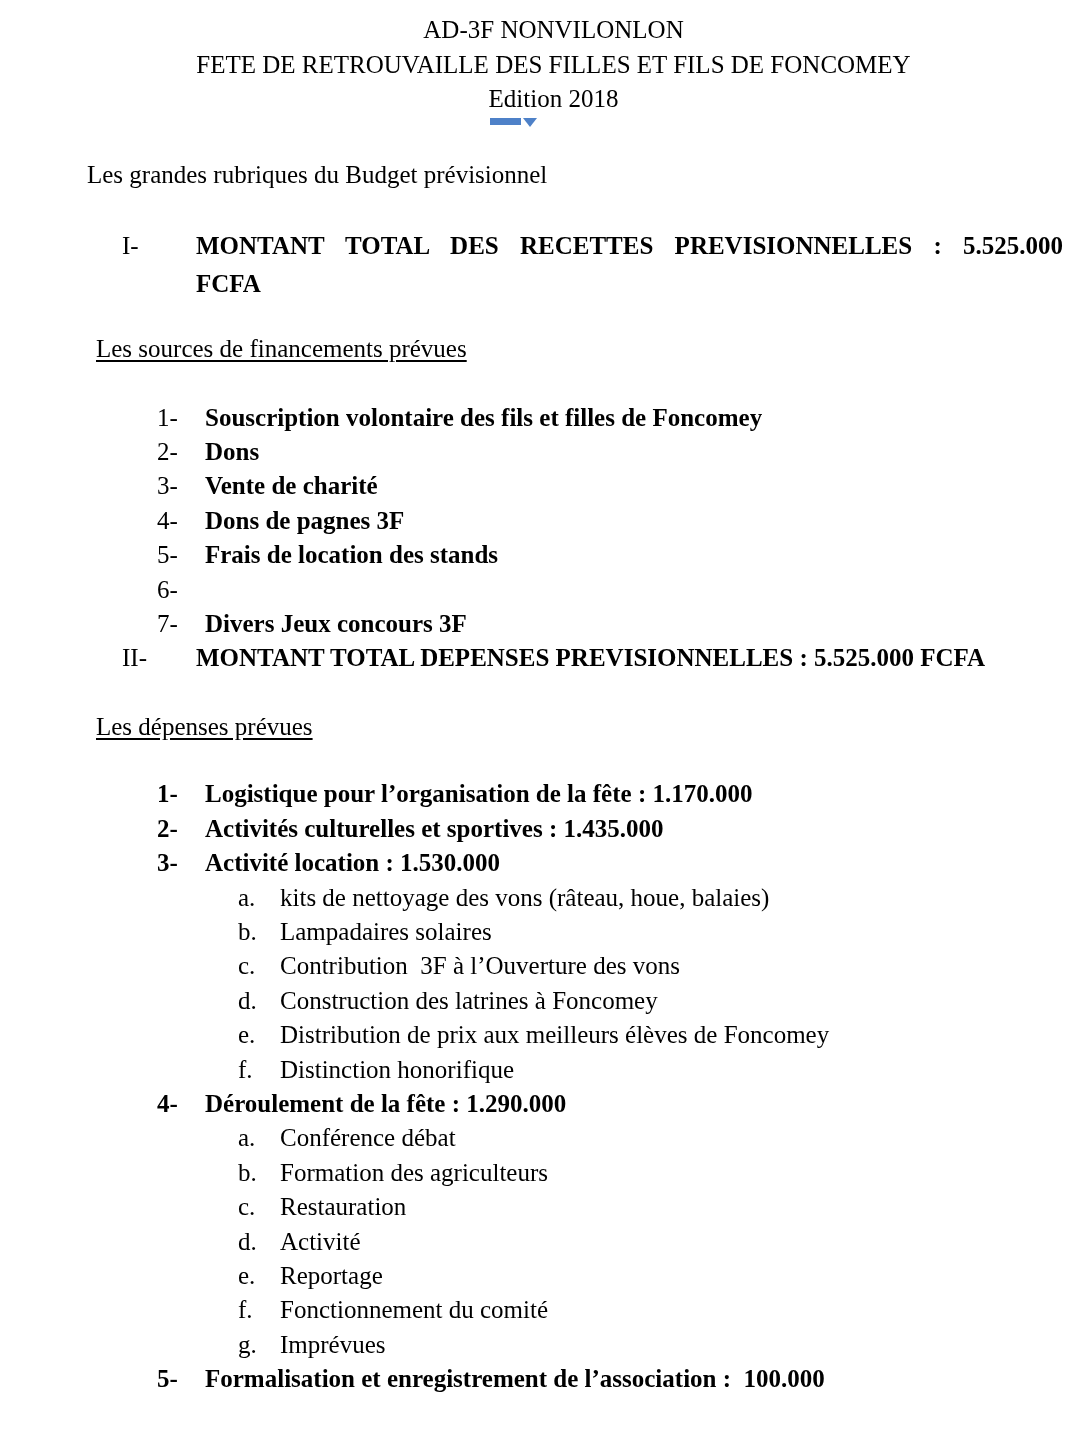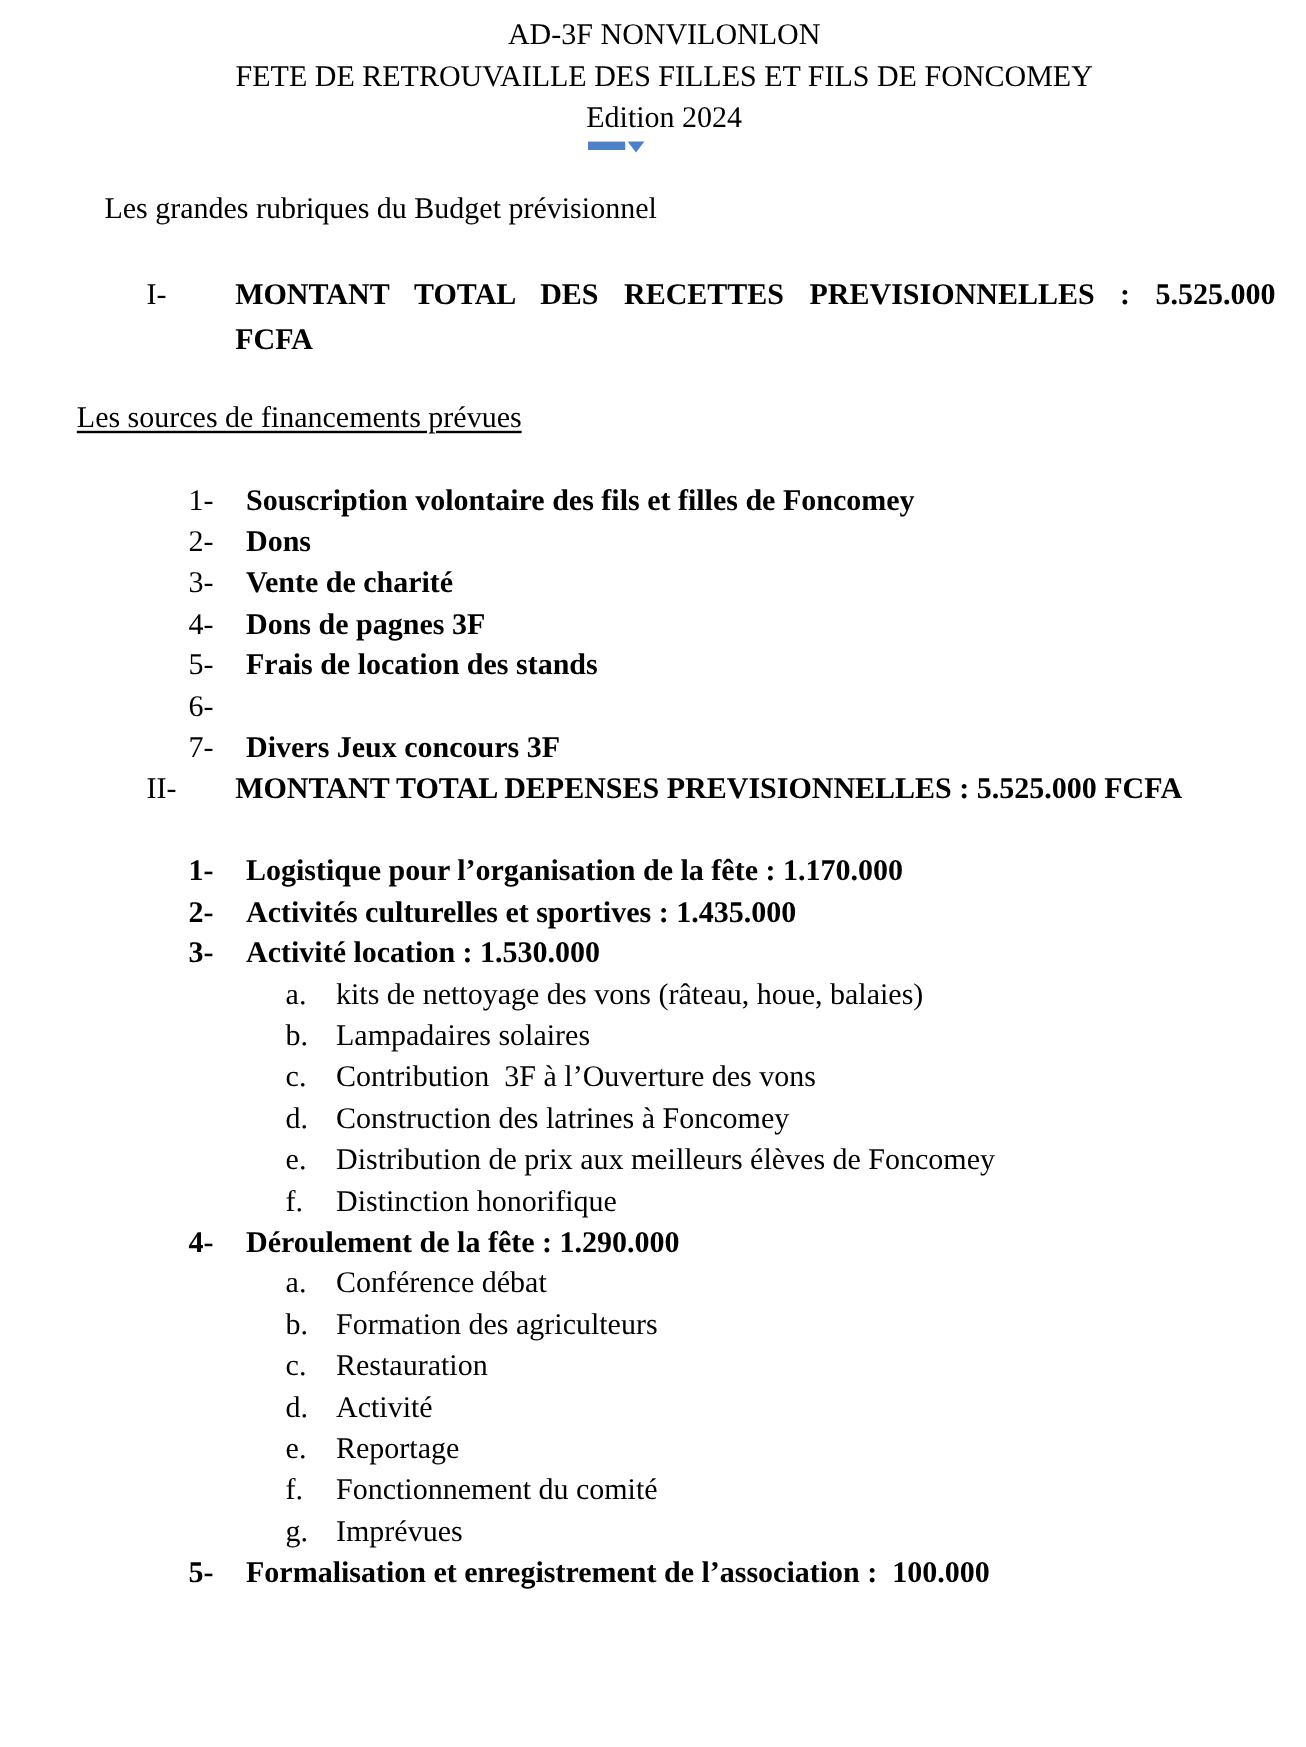--- a/index.html
+++ b/index.html
@@ -17,21 +17,21 @@
   .ac-bar{display:inline-block;width:31px;height:7px;background:#4e81c8;}
   .ac-tri{display:inline-block;width:0;height:0;margin-left:2px;margin-top:0px;
           border-left:7px solid transparent;border-right:7px solid transparent;border-top:9px solid #4e81c8;}
   .intro{margin:42px 0 0 87px;line-height:32px;}
   .sec-heading{display:flex;margin-left:122px;line-height:38px;}
   .sec-heading .marker{flex:0 0 74px;font-weight:normal;}
   .sec-heading .htext{width:867px;font-weight:bold;}
   .jline{display:block;text-align:justify;text-align-last:justify;}
   .nline{display:block;}
   .sec2-heading{line-height:34px;}
-  .sub-underlined{margin-left:64px;line-height:32px;text-decoration:underline;text-underline-offset:3px;}
+  .sub-underlined{margin-left:96px;line-height:32px;text-decoration:underline;text-underline-offset:3px;}
   .sub1{margin-top:30px;}
   .sub2{margin-top:36px;}
   .list{margin-top:36px;}
   .list2{margin-top:34px;}
   .li{display:flex;line-height:34.4px;}
   .li .num{flex:0 0 48px;margin-left:157px;}
   .li .txt{white-space:pre-wrap;}
   .bold{font-weight:bold;}
   .sli{display:flex;line-height:34.4px;}
   .sli .num{flex:0 0 42px;margin-left:238px;}
@@ -40,21 +40,21 @@
 </head>
 <body>
 
 <div class="page">
 
   <div class="title-block">
     <div>AD-3F NONVILONLON</div>
     <div>FETE DE RETROUVAILLE DES FILLES ET FILS DE FONCOMEY</div>
     <div>
       <span class="edition-wrap">
-        <span>Edition 2024</span>
+        <span>Edition 2018</span>
         <span class="ac-widget">
           <span class="ac-bar" style="background: rgb(78, 129, 200);"></span>
           <span class="ac-tri" style="border-top-color: rgb(78, 129, 200);"></span>
         </span>
       </span>
     </div>
   </div>
 
   <div class="intro">Les grandes rubriques du Budget prévisionnel</div>
 
@@ -96,20 +96,21 @@
       <span class="num">7-</span>
       <span class="txt bold">Divers Jeux concours 3F</span>
     </div>
   </div>
 
   <div class="sec-heading sec2-heading">
     <span class="marker">II-</span>
     <span class="htext">MONTANT TOTAL DEPENSES PREVISIONNELLES : 5.525.000 FCFA</span>
   </div>
 
+  <div class="sub-underlined sub2">Les dépenses prévues</div>
 
   <div class="list2">
     <div class="li">
       <span class="num bold">1-</span>
       <span class="txt bold">Logistique pour l’organisation de la fête : 1.170.000</span>
     </div>
     <div class="li">
       <span class="num bold">2-</span>
       <span class="txt bold">Activités culturelles et sportives : 1.435.000</span>
     </div>

